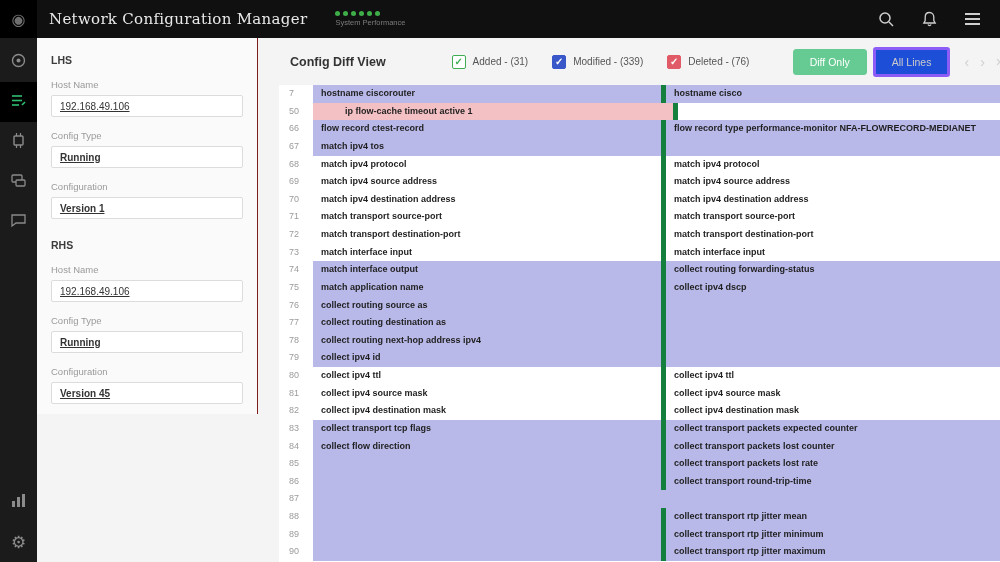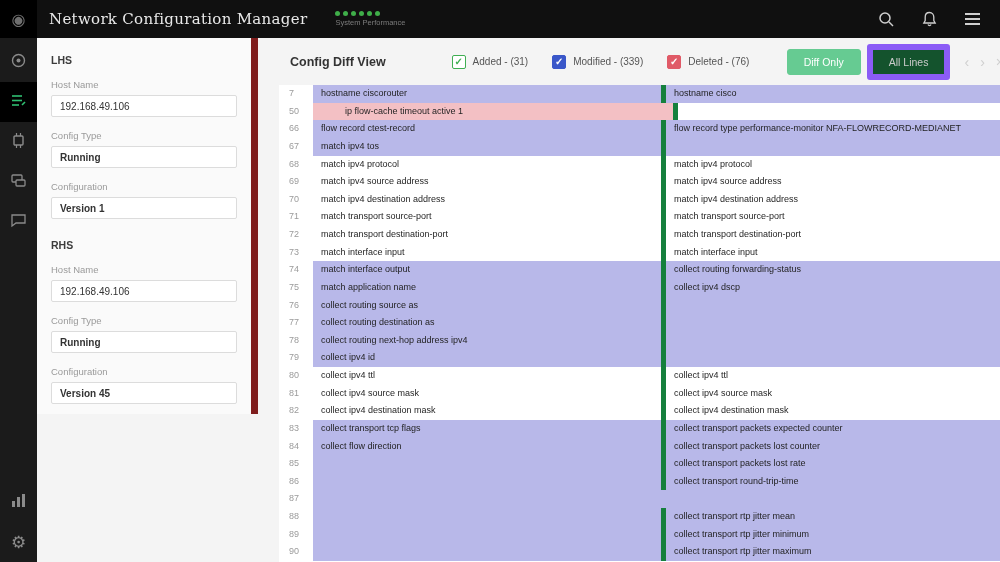--- a/index.html
+++ b/index.html
@@ -20,49 +20,49 @@
   .hamburger div { width:15px; height:2px; background:#cfcfcf; margin:3px 0; }
 
   .rail { position:absolute; top:38px; left:0; width:37px; height:524px; background:#1b1b1b;
     display:flex; flex-direction:column; align-items:stretch; padding-top:4px; }
   .rail-item { height:40px; display:flex; align-items:center; justify-content:center; color:#8b8b8b; }
   .rail-item.active { background:#000; color:#2fbf71; }
   .rail-spacer { flex:1; }
   .gear-glyph { font-size:17px; line-height:1; }
 
   .panel { position:absolute; top:38px; left:37px; width:221px; height:376px;
-    background:#fafafa; border-right:7px solid #7f1d1d; padding:12px 14px; }
+    background:#fafafa; border-right:1px solid #7f1d1d; padding:12px 14px; }
   .section-label { font-size:10.5px; font-weight:bold; color:#3c3c3c; margin-top:4px; }
   .field-label { font-size:9.5px; color:#9a9a9a; margin-top:13px; margin-bottom:5px; }
   .input { height:22px; background:#fff; border:1px solid #dcdcdc; border-radius:2px;
-    font-size:10px; color:#333; display:flex; align-items:center; padding:0 8px; }
+    font-size:10px; color:#333; display:flex; align-items:center; padding:0 8px;text-decoration:underline; }
   .input.bold { font-weight:bold; }
   .section-label.rhs { margin-top:20px; }
 
   .main { position:absolute; top:38px; left:272px; width:742px; height:524px; background:#f4f4f4; }
   .main-header { height:47px; display:flex; align-items:center; padding:0 10px 0 18px; }
   .diff-title { font-size:12.5px; font-weight:bold; color:#333; margin-right:66px; white-space:nowrap; }
   .legend { display:flex; align-items:center; gap:24px; }
   .legend-item { display:flex; align-items:center; }
   .legend-box { width:14px; height:14px; border-radius:2px; border:1px solid; font-size:10px;
     line-height:12px; text-align:center; font-weight:bold; }
   .legend-label { font-size:10px; color:#555; margin-left:7px; white-space:nowrap; }
   .hdr-buttons { margin-left:auto; display:flex; align-items:center; gap:6px; }
   .btn { font-size:10.5px; border-radius:3px; padding:6px 16px; white-space:nowrap; }
   .btn.primary { background:#66cb92; color:#fff; border:1px solid #66cb92; }
-  .btn.ghost { background:#14532d; color:#cbcbcb; border:6px solid #8b5cf6; }
+  .btn.ghost { background:#1d4ed8; color:#cbcbcb; border:3px solid #8b5cf6; }
   .pager { display:flex; align-items:center; gap:11px; margin-left:14px; color:#cfcfcf;
     font-size:14px; }
   .pager span { cursor:default; }
 
   .diff-table { position:absolute; top:47px; left:7px; right:0; bottom:0; background:#fff;
     overflow:hidden; }
   .drow { display:flex; height:17.63px; line-height:17.6px; font-size:9px; color:#1f1f1f; }
   .dnum { flex:none; width:34px; padding-left:10px; color:#9b9b9b; background:#fff; }
-  .dcell { flex:1; padding-left:8px; white-space:nowrap; overflow:hidden; }
+  .dcell { flex:1; padding-left:8px; white-space:nowrap; overflow:hidden;font-weight:bold; }
   .dcell.right { border-left:5px solid #15803d; }
   .drow.same .dcell { background:#fff; }
   .drow.modified .dcell { background:#b8b8e9; }
   .drow.deleted .dcell.left { background:#f3c0c4;padding-left:32px; }
   .drow.deleted .dcell.right { background:#fff; }
 </style>
 </head>
 <body>
 
 <div class="topbar">

